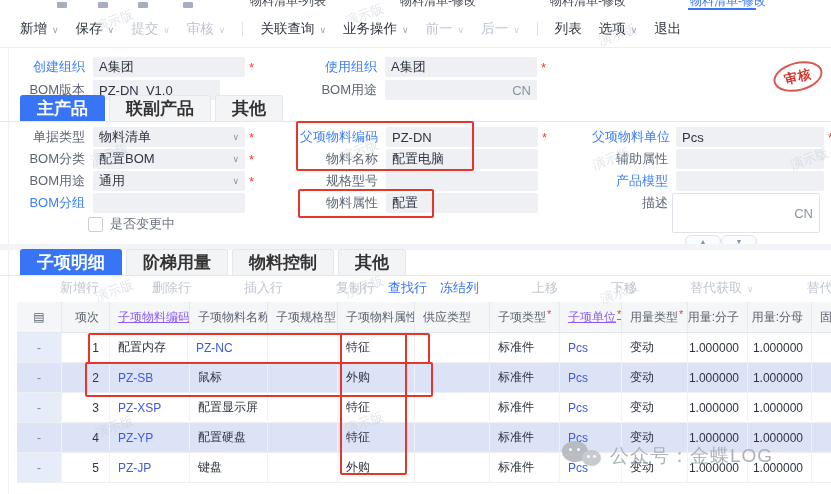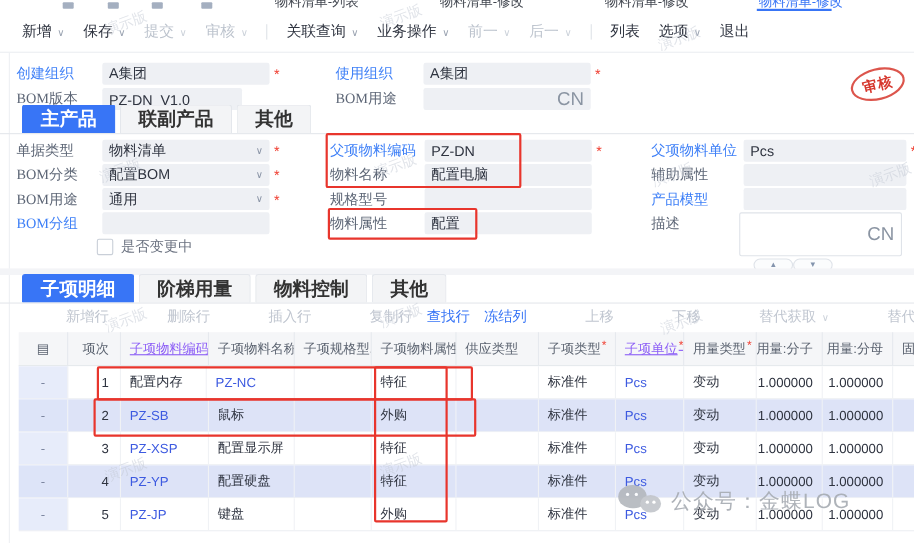--- a/index.html
+++ b/index.html
@@ -16,27 +16,27 @@
   .toolbar{position:absolute;left:0;top:10px;width:831px;height:38px;background:#fff;
            border-bottom:1px solid #eceef2;display:flex;align-items:center;padding-left:20px;box-sizing:border-box;gap:17px;}
   .tb-item{font-size:13.5px;color:#2f3440;cursor:pointer;display:flex;align-items:center;white-space:nowrap;}
   .tb-item.dis{color:#bcc3cd;}
   .has-caret::after{content:"\2228";font-size:9px;color:#99a2b0;margin-left:5px;position:relative;top:1px;}
   .dis.has-caret::after, .g-dis.has-caret::after{color:#ccd2da;}
   .tb-div{width:1px;height:14px;background:#dfe3e8;}
   
   .edge-left{position:absolute;left:8px;top:48px;width:1px;height:446px;background:#eef0f3;}
   .fld{position:absolute;height:20px;display:flex;align-items:center;font-size:13px;}
-  .fld .lbl{display:inline-block;color:#5d6676;margin-right:8px;white-space:nowrap;font-family:Liberation Serif, serif;}
+  .fld .lbl{display:inline-block;text-align:right;color:#5d6676;margin-right:8px;white-space:nowrap;}
   .fld .lbl.blue{color:#3d7ff7;cursor:pointer;}
   .fld .box{display:inline-flex;align-items:center;background:#eef0f4;border-radius:2px;height:20px;
             padding:0 6px;box-sizing:border-box;color:#2f3440;position:relative;}
   .fld .box.sel::after{content:"\2228";font-size:9px;color:#8a94a6;position:absolute;right:6px;top:5px;}
   .fld .star{color:#f04134;margin-left:4px;font-size:13px;}
-  .cn{margin-left:auto;color:#8a94a2;font-size:17px;text-align:right;}
+  .cn{margin-left:auto;color:#8a94a2;font-size:13px;text-align:right;}
   .stamp{position:absolute;left:773px;top:62px;width:46px;height:25px;border:2.5px solid rgba(214,55,45,.85);
          border-radius:50%;color:#d6372d;font-weight:bold;font-size:13px;display:flex;align-items:center;
          justify-content:center;transform:rotate(-14deg);letter-spacing:1px;z-index:30;background:rgba(255,255,255,.05);}
   
   .tabbar{position:absolute;display:flex;gap:4px;align-items:flex-end;}
   .tab{height:26px;line-height:26px;padding:0 16px;font-size:17px;background:#f3f4f6;border:1px solid #e4e7ec;
        border-bottom:none;border-radius:3px 3px 0 0;color:#333;cursor:pointer;box-sizing:border-box;font-weight:bold;}
   .tab.active{background:#3875f6;color:#fff;border-color:#3875f6;}
   .tabline{position:absolute;left:0;width:831px;height:1px;background:#e4e7ec;}
   

